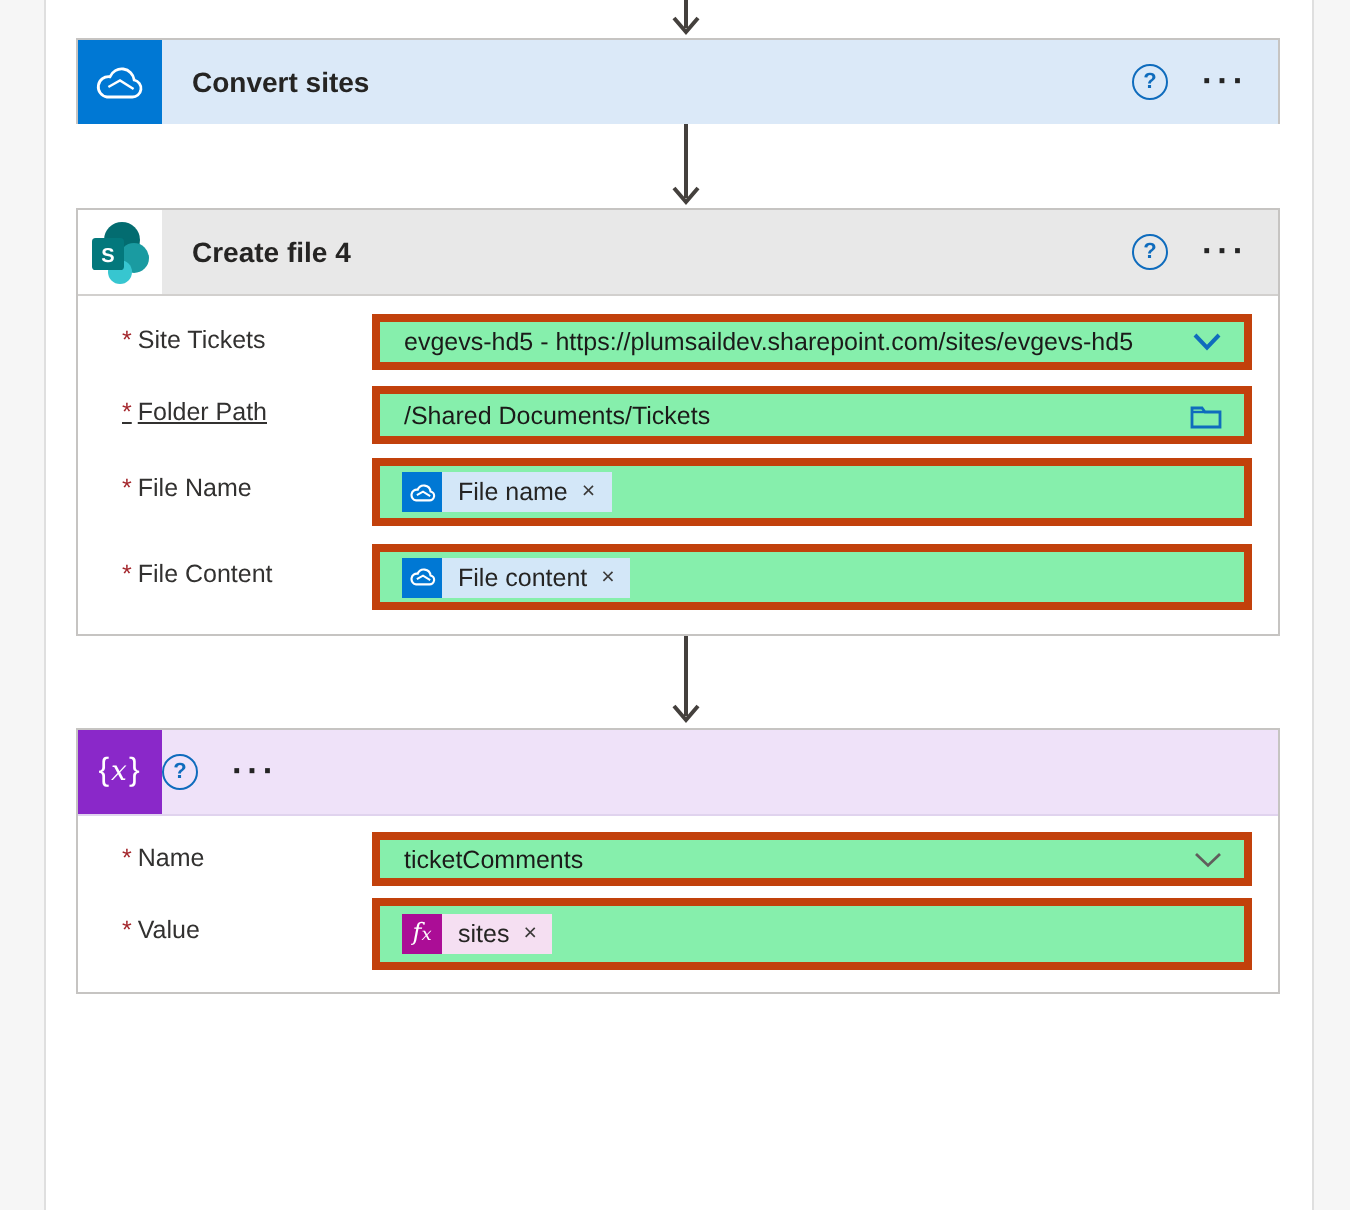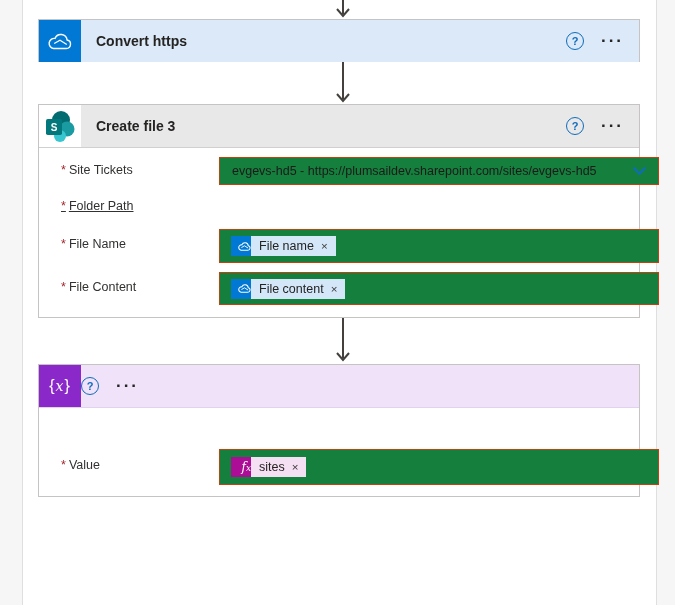--- a/index.html
+++ b/index.html
@@ -23,27 +23,27 @@
     font-size:11px;line-height:16px;text-align:center;background:transparent;font-weight:600;}
   .menu-btn{color:#242424;font-size:17px;font-weight:700;letter-spacing:2px;line-height:10px;}
 
   .hdr-blue{background:var(--convert-header);}
   .hdr-gray{background:var(--sharepoint-header);border-bottom:1px solid #d2d0ce;}
   .hdr-purple{background:var(--variable-header);border-bottom:1px solid #e0d3ee;}
 
   .field-row{position:absolute;left:0;width:100%;}
   .field-label{position:absolute;left:22px;font-size:12.5px;color:#323130;white-space:nowrap;}
   .req{color:#a4262c;margin-right:3px;}
-  .input-box{position:absolute;left:147px;width:440px;border:1px solid #c2410c;background:#15803d;
-    box-sizing:border-box;display:flex;align-items:center;font-size:12.5px;color:#1b1a19;margin-left:33px;}
+  .input-box{position:absolute;left:147px;width:440px;border:4px solid #c2410c;background:#86efac;
+    box-sizing:border-box;display:flex;align-items:center;font-size:12.5px;color:#1b1a19;}
   .input-text{padding:0 12px;white-space:nowrap;overflow:hidden;}
   .input-affix{position:absolute;right:11px;top:50%;transform:translateY(-50%);display:flex;align-items:center;}
 
   .pill{display:flex;align-items:stretch;height:20px;margin-left:11px;}
-  .pill-icon{width:20px;height:20px;flex:none;display:flex;align-items:center;justify-content:flex-end;}
+  .pill-icon{width:20px;height:20px;flex:none;display:flex;align-items:center;justify-content:center;}
   .pill-icon.onedrive{background:var(--onedrive-blue);}
   .pill-icon.fx{background:var(--fx-magenta);color:#fff;}
   .pill-body{display:flex;align-items:center;gap:7px;padding:0 8px;font-size:12.5px;color:#252423;}
   .pill-body.blue{background:var(--token-blue-bg);}
   .pill-body.pink{background:var(--token-pink-bg);}
   .pill-x{font-size:11.5px;color:#3b3a39;}
 
   .glyph-vx{color:#fff;font-size:16px;letter-spacing:1px;}
   .glyph-vx .it{font-family:"DejaVu Serif",serif;font-style:italic;font-size:14px;}
   .glyph-fx{font-family:"DejaVu Serif",serif;font-style:italic;font-size:12px;line-height:20px;}
@@ -68,21 +68,21 @@
   </svg>
 
   <div class="card" style="top:19px;height:43px;">
     <div class="card-header hdr-blue">
       <div class="icon-cell onedrive">
         <svg width="24" height="17" viewBox="0 0 24 17">
           <path d="M5.5 15.5 h12.5 a4.3 4.3 0 0 0 1.1 -8.5 a6.3 6.3 0 0 0 -12.1 -1.6 a4.9 4.9 0 0 0 -1.5 10.1 Z" stroke="#fff" stroke-width="1.4" fill="none"></path>
           <path d="M6.2 10.5 L12 7.2 L18.8 11.5" stroke="#fff" stroke-width="1.2" fill="none"></path>
         </svg>
       </div>
-      <span class="card-title">Convert https</span>
+      <span class="card-title">Convert sites</span>
       <div class="header-actions">
         <span class="help-btn">?</span>
         <span class="menu-btn">···</span>
       </div>
     </div>
   </div>
 
   <svg class="flow-arrow" style="top:62px" width="16" height="41">
     <path d="M8 0 L8 37" stroke="#44403D" stroke-width="2" fill="none"></path>
     <path d="M2 32 L8 39 L14 32" stroke="#44403D" stroke-width="2" fill="none"></path>
@@ -92,41 +92,50 @@
     <div class="card-header hdr-gray">
       <div class="icon-cell sharepoint">
         <svg width="36" height="36" viewBox="0 0 36 36">
           <circle cx="19" cy="12" r="9" fill="#036C70"></circle>
           <circle cx="25" cy="21" r="7.5" fill="#1A9BA1"></circle>
           <circle cx="18" cy="28" r="6" fill="#37C6D0"></circle>
           <rect x="4" y="11" width="16" height="16" rx="1.8" fill="#03787C"></rect>
           <text x="12" y="23" text-anchor="middle" class="sp-letter">S</text>
         </svg>
       </div>
-      <span class="card-title">Create file 3</span>
+      <span class="card-title">Create file 4</span>
       <div class="header-actions">
         <span class="help-btn">?</span>
         <span class="menu-btn">···</span>
       </div>
     </div>
 
     <div class="field-row" style="top:52px;height:28px;">
       <span class="field-label" style="top:6px;"><span class="req">*</span><span>Site Tickets</span></span>
       <div class="input-box" style="top:0;height:28px;">
         <span class="input-text">evgevs-hd5 - https://plumsaildev.sharepoint.com/sites/evgevs-hd5</span>
         <span class="input-affix">
           <svg width="15" height="9" viewBox="0 0 15 9">
               <path d="M1.5 1 L7.5 7.3 L13.5 1" stroke="#0F6CBD" stroke-width="2" fill="none"></path>
             </svg>
         </span>
       </div>
     </div>
 
     <div class="field-row" style="top:88px;height:29px;">
       <span class="field-label" style="top:6px;text-decoration:underline;"><span class="req">*</span><span>Folder Path</span></span>
+      <div class="input-box" style="top:0;height:29px;">
+        <span class="input-text">/Shared Documents/Tickets</span>
+        <span class="input-affix">
+          <svg width="16" height="13" viewBox="0 0 16 13">
+              <path d="M1 2.5 h5 l1.5 2 h7.5 v7.5 h-14 Z" stroke="#0F6CBD" stroke-width="1.4" fill="none"></path>
+              <path d="M1 4.5 h6" stroke="#0F6CBD" stroke-width="1.2" fill="none"></path>
+            </svg>
+        </span>
+      </div>
     </div>
 
     <div class="field-row" style="top:124px;height:34px;">
       <span class="field-label" style="top:8px;"><span class="req">*</span><span>File Name</span></span>
       <div class="input-box" style="top:0;height:34px;">
         <div class="pill">
           <span class="pill-icon onedrive">
             <svg width="13" height="9" viewBox="0 0 24 17">
                 <path d="M5.5 15.5 h12.5 a4.3 4.3 0 0 0 1.1 -8.5 a6.3 6.3 0 0 0 -12.1 -1.6 a4.9 4.9 0 0 0 -1.5 10.1 Z" stroke="#fff" stroke-width="2" fill="none"></path>
                 <path d="M6.2 10.5 L12 7.2 L18.8 11.5" stroke="#fff" stroke-width="1.8" fill="none"></path>
@@ -168,20 +177,31 @@
     <div class="card-header hdr-purple">
       <div class="icon-cell variable">
         <span class="glyph-vx"><span>{</span><span class="it">x</span><span>}</span></span>
       </div>
       <div class="header-actions">
         <span class="help-btn">?</span>
         <span class="menu-btn">···</span>
       </div>
     </div>
 
+    <div class="field-row" style="top:51px;height:27px;">
+      <span class="field-label" style="top:6px;"><span class="req">*</span><span>Name</span></span>
+      <div class="input-box" style="top:0;height:27px;">
+        <span class="input-text">ticketComments</span>
+        <span class="input-affix">
+          <svg width="14" height="8" viewBox="0 0 14 8">
+              <path d="M1 1 L7 6.7 L13 1" stroke="#605E5C" stroke-width="1.4" fill="none"></path>
+            </svg>
+        </span>
+      </div>
+    </div>
 
     <div class="field-row" style="top:84px;height:36px;">
       <span class="field-label" style="top:9px;"><span class="req">*</span><span>Value</span></span>
       <div class="input-box" style="top:0;height:36px;">
         <div class="pill">
           <span class="pill-icon fx">
             <span class="glyph-fx"><span>f</span><span class="sub">x</span></span>
           </span>
           <span class="pill-body pink">
             <span>sites</span>

